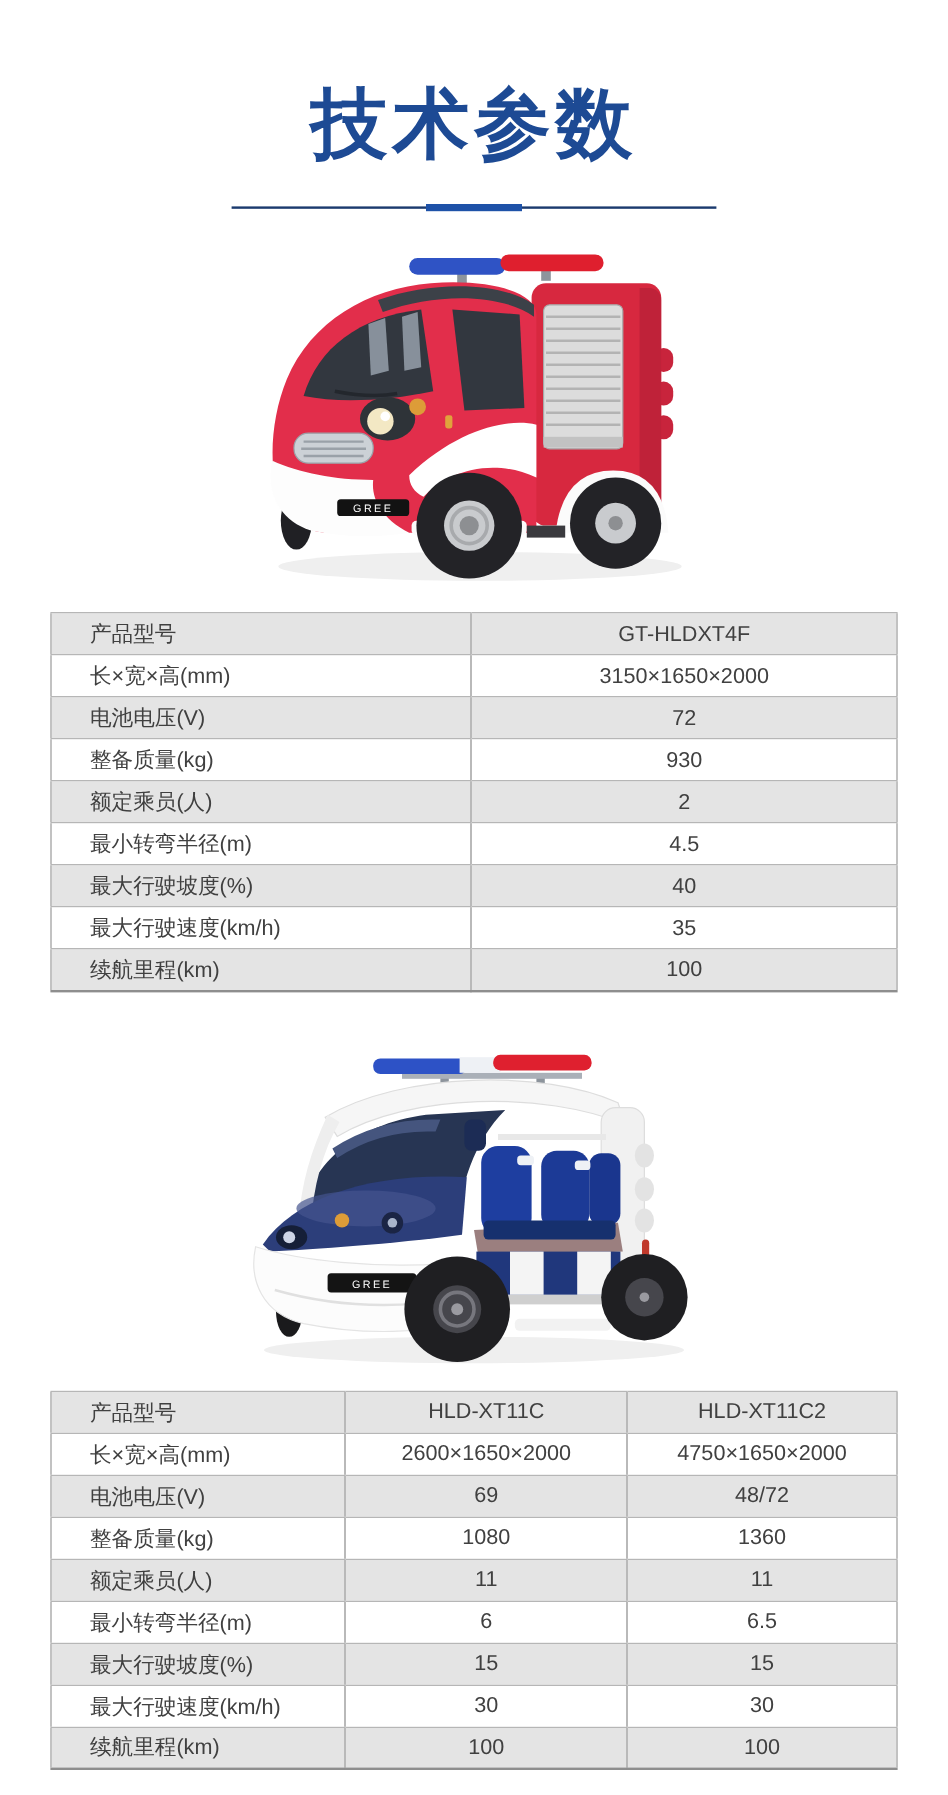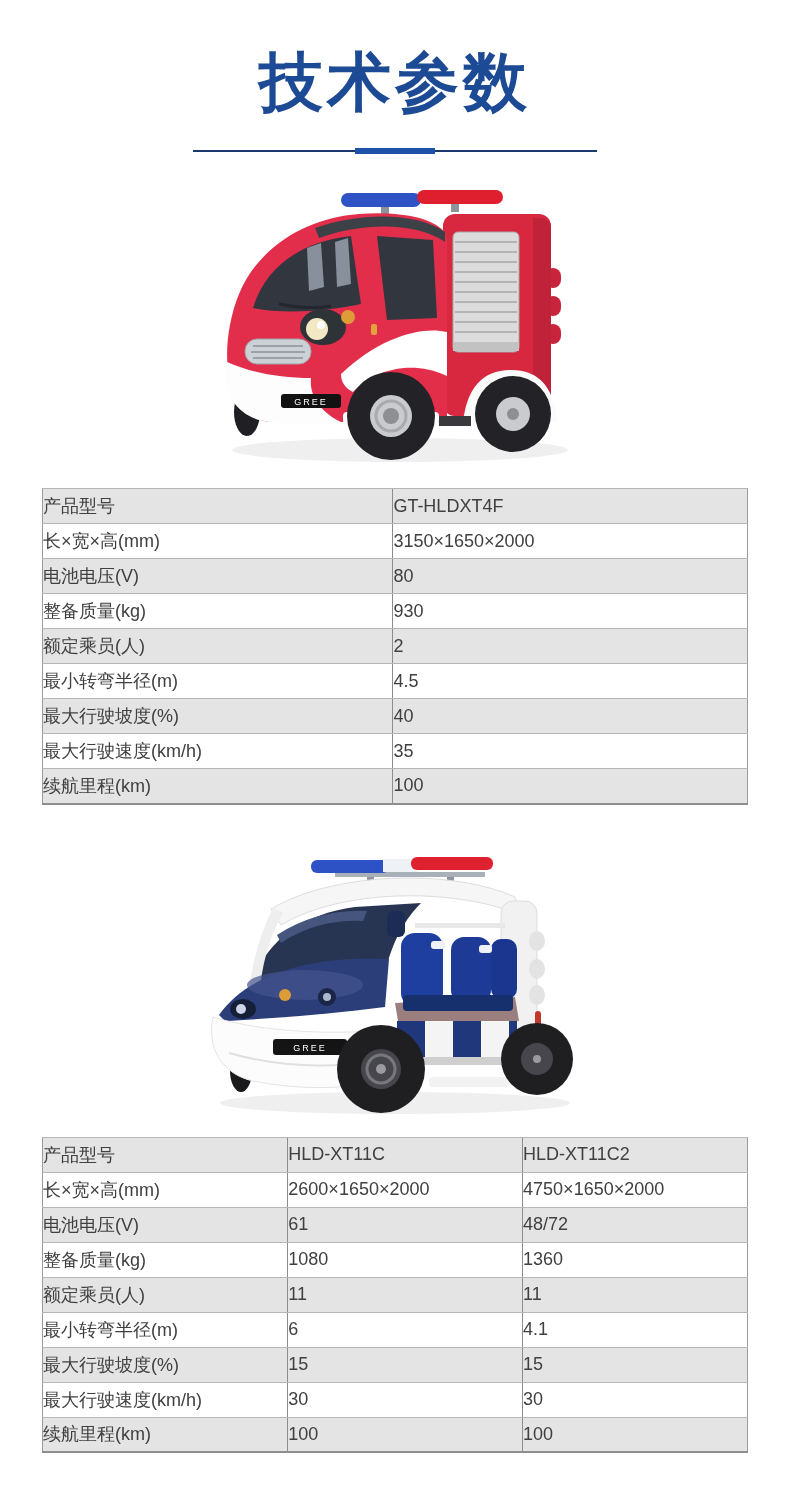--- a/index.html
+++ b/index.html
@@ -2,43 +2,43 @@
 <html><head>
 <meta charset="utf-8">
 <style>
   * { margin:0; padding:0; box-sizing:border-box; }
   html,body { background:#ffffff; }
   body {
     width:790px; height:1496px; overflow:hidden; position:relative;
     font-family:"Liberation Sans","DejaVu Sans",sans-serif;
   }
   .page-title {
-    margin-top:42px; text-align:center;
+    margin-top:64px; text-align:center;
     font-size:64px; line-height:1.25; font-weight:bold;
     color:#1d4a94; letter-spacing:4px;
     font-family:"DejaVu Sans","Liberation Sans",sans-serif;
   }
   .title-divider { position:relative; width:404px; height:6px; margin:26px auto 0; }
   .title-divider .thin  { position:absolute; left:0; right:0; top:2px; height:2px; background:#1b3a6e; }
   .title-divider .thick { position:absolute; left:50%; transform:translateX(-50%); top:0; width:80px; height:6px; background:#1e52a8; }
   .vehicle-figure { display:flex; justify-content:center; }
   .vehicle-figure.v1 { margin-top:22px; }
   .vehicle-figure.v2 { margin-top:40px; }
   table.spec {
     width:706px; margin:12px auto 0;
     border-collapse:collapse; table-layout:fixed;
     font-size:18px; color:#404040;
     border:1px solid #9b9b9b; border-bottom:2px solid #8e8e8e;
   }
   table.spec td {
     height:35px; border-top:1px solid #b6b6b6; border-bottom:1px solid #b6b6b6;
-    text-align:left; white-space:nowrap; overflow:hidden;
+    text-align:center; white-space:nowrap; overflow:hidden;
   }
   table.spec td + td { border-left:1px solid #8c8c8c; }
-  table.spec td.label { text-align:left; }
+  table.spec td.label { text-align:left; padding-left:32px; }
   table.spec tr.alt td { background:#e4e4e4; }
 </style>
 </head>
 <body>
 
 <div class="page">
 
   <h1 class="page-title">技术参数</h1>
 
   <div class="title-divider">
@@ -141,21 +141,21 @@
         <tr class="alt">
           <td class="label">产品型号</td>
           <td class="value">GT-HLDXT4F</td>
         </tr>
         <tr>
           <td class="label">长×宽×高(mm)</td>
           <td class="value">3150×1650×2000</td>
         </tr>
         <tr class="alt">
           <td class="label">电池电压(V)</td>
-          <td class="value">80</td>
+          <td class="value">72</td>
         </tr>
         <tr>
           <td class="label">整备质量(kg)</td>
           <td class="value">930</td>
         </tr>
         <tr class="alt">
           <td class="label">额定乘员(人)</td>
           <td class="value">2</td>
         </tr>
         <tr>
@@ -273,37 +273,37 @@
           <td class="value">HLD-XT11C</td>
           <td class="value">HLD-XT11C2</td>
         </tr>
         <tr>
           <td class="label">长×宽×高(mm)</td>
           <td class="value">2600×1650×2000</td>
           <td class="value">4750×1650×2000</td>
         </tr>
         <tr class="alt">
           <td class="label">电池电压(V)</td>
-          <td class="value">61</td>
+          <td class="value">69</td>
           <td class="value">48/72</td>
         </tr>
         <tr>
           <td class="label">整备质量(kg)</td>
           <td class="value">1080</td>
           <td class="value">1360</td>
         </tr>
         <tr class="alt">
           <td class="label">额定乘员(人)</td>
           <td class="value">11</td>
           <td class="value">11</td>
         </tr>
         <tr>
           <td class="label">最小转弯半径(m)</td>
           <td class="value">6</td>
-          <td class="value">4.1</td>
+          <td class="value">6.5</td>
         </tr>
         <tr class="alt">
           <td class="label">最大行驶坡度(%)</td>
           <td class="value">15</td>
           <td class="value">15</td>
         </tr>
         <tr>
           <td class="label">最大行驶速度(km/h)</td>
           <td class="value">30</td>
           <td class="value">30</td>

